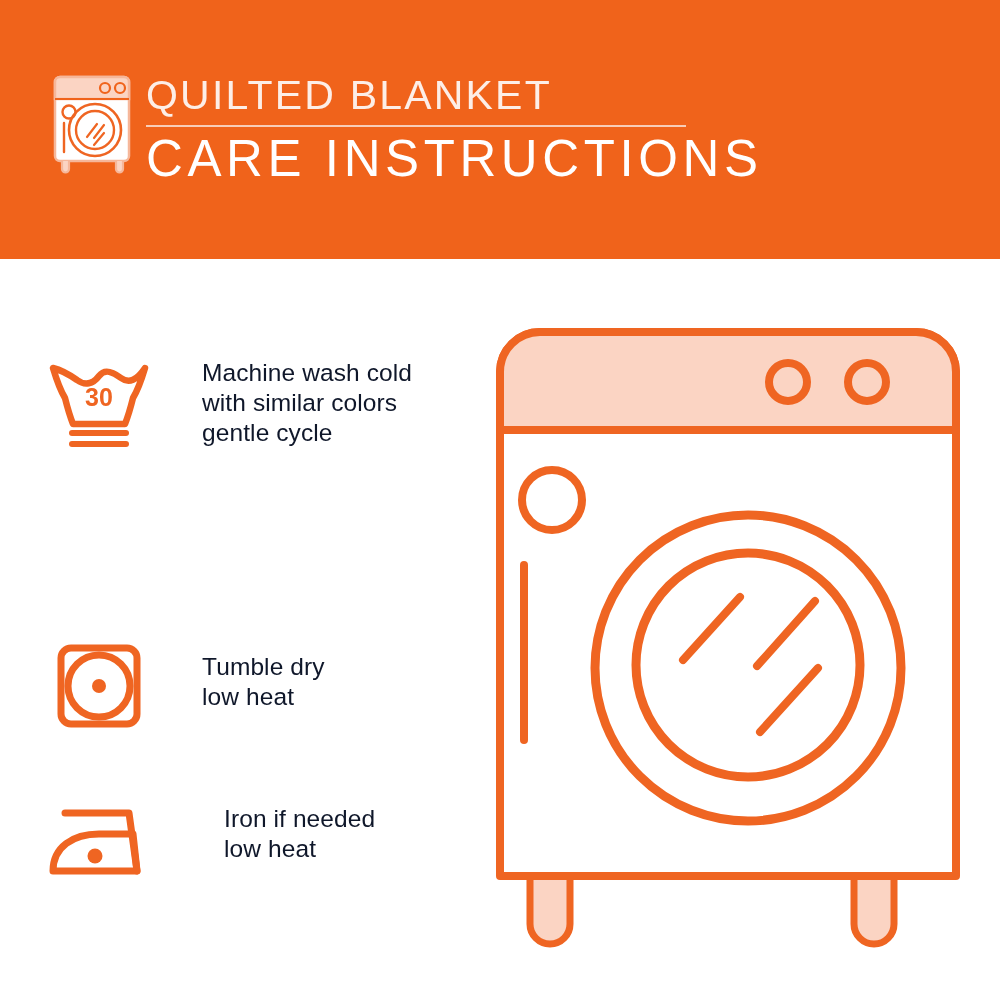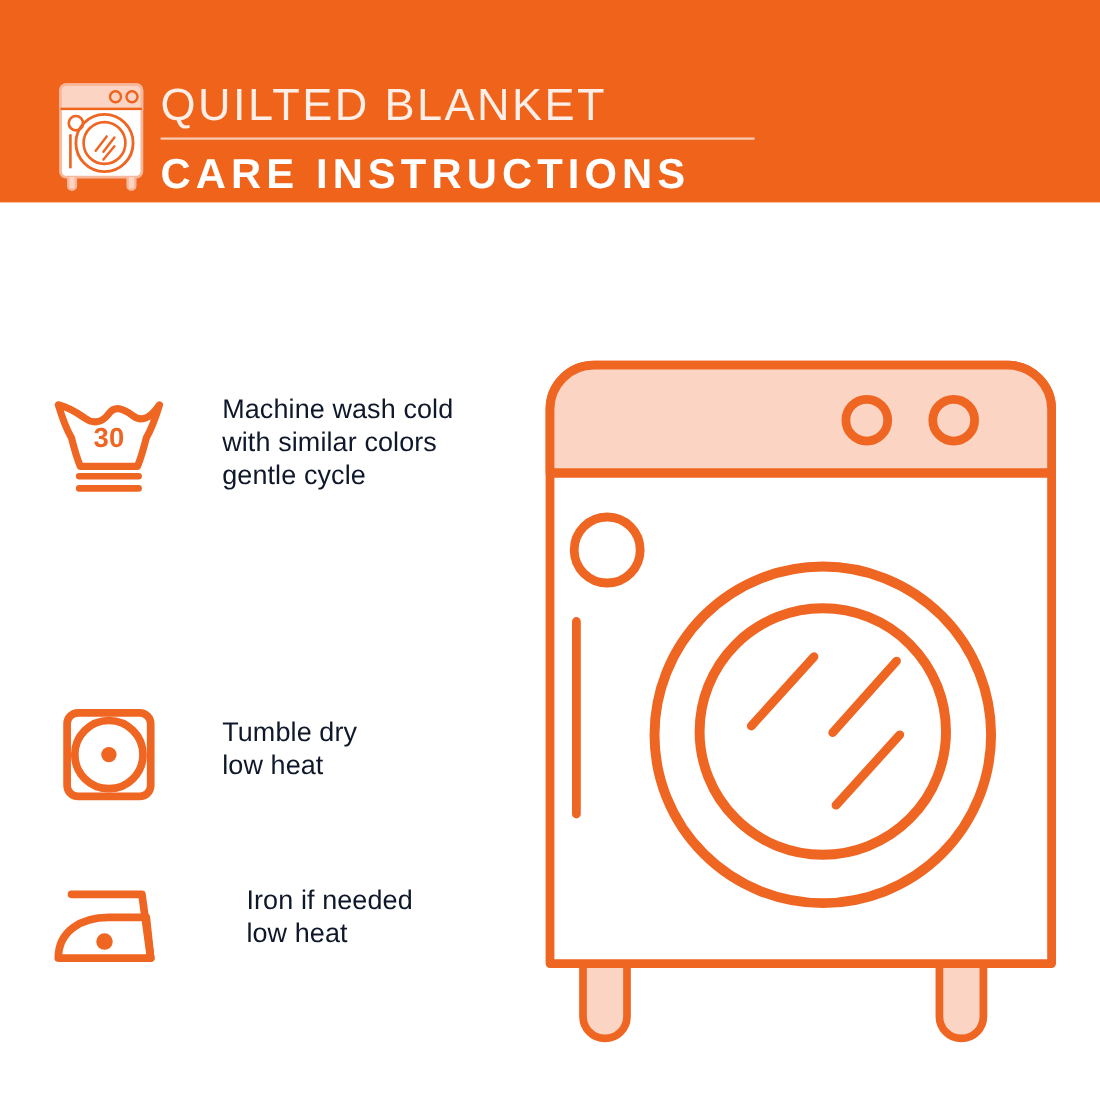--- a/index.html
+++ b/index.html
@@ -17,21 +17,21 @@
     background: #ffffff;
     overflow: hidden;
   }
 
   
   .header {
     position: absolute;
     left: 0;
     top: 0;
     width: 1000px;
-    height: 184px;
+    height: 259px;
     background: #f0631b;
   }
   .header-logo {
     position: absolute;
     left: 42px;
     top: 68px;
     width: 104px;
     height: 106px;
   }
   .header-titles {
@@ -51,25 +51,25 @@
   }
   .title-rule {
     width: 540px;
     height: 1.5px;
     background: #f8cdb7;
     margin-top: 7px;
     margin-bottom: 6px;
   }
   .title-sub {
     font-family: "Liberation Sans", sans-serif;
-    font-size: 38px;
+    font-size: 51px;
     line-height: 52px;
     letter-spacing: 4.6px;
     color: #ffffff;
-    font-weight: 700;
+    font-weight: 400;
     white-space: nowrap;
   }
 
   
   .care-list {
     position: absolute;
     left: 0;
     top: 240px;
     width: 480px;
     height: 760px;

